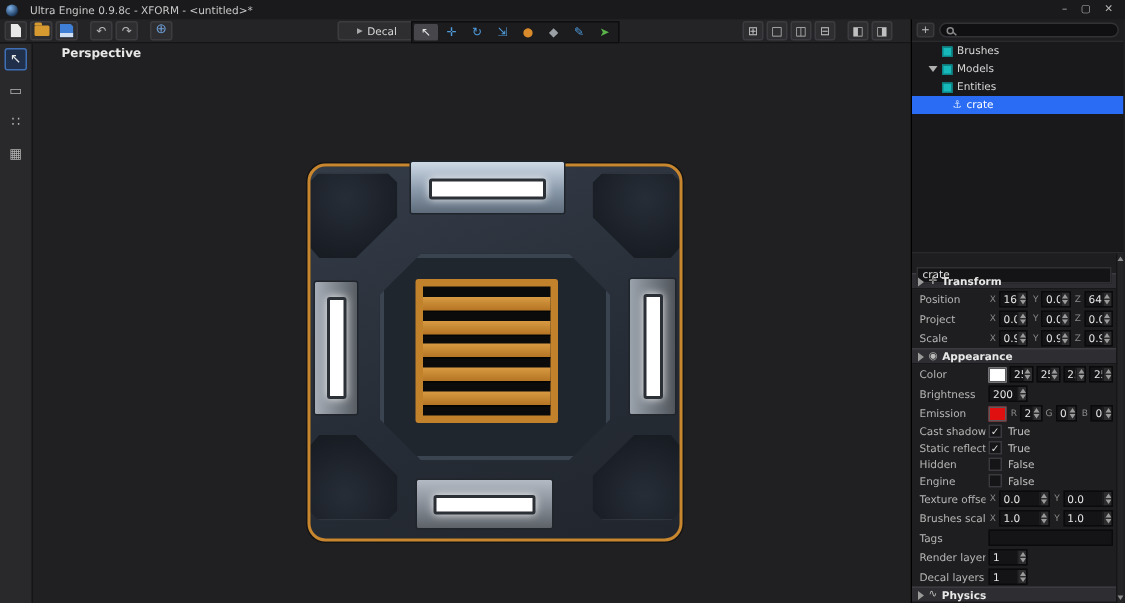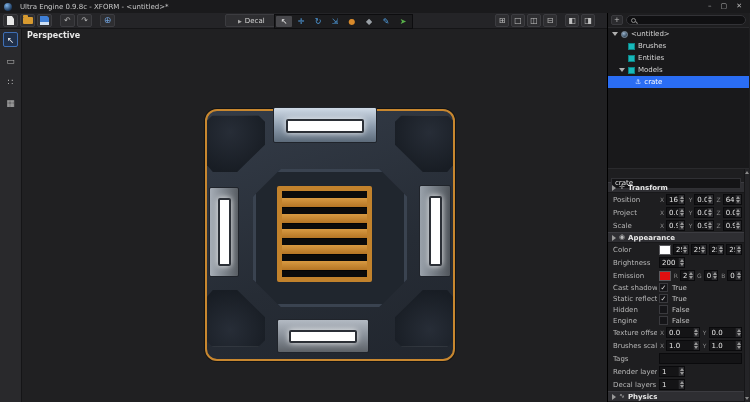--- a/index.html
+++ b/index.html
@@ -57,21 +57,21 @@
     font-size:8px; color:#c0c0c0; }
 
   
   .vp-row { flex:1; display:flex; min-height:0; }
   .tool-strip { width:22px; background:#29292c; border-right:1px solid #151517;
     display:flex; flex-direction:column; align-items:center; padding-top:3px; gap:6px; }
   .strip-btn { width:15px; height:15px; display:flex; align-items:center; justify-content:center;
     font-size:9px; color:#b4b4b4; border:1px solid transparent; border-radius:2px; }
   .strip-btn.active { border-color:#3f6fb5; background:#20304a; color:#e8e8e8; }
   .viewport { flex:1; position:relative; background:#202022; overflow:hidden; }
-  .vp-label { position:absolute; top:2px; left:5px; font-size:8px; font-weight:bold; color:#e8e8e8; }
+  .vp-label { position:absolute; top:2px; left:19px; font-size:8px; font-weight:bold; color:#e8e8e8; }
 
   
   .crate { position:absolute; left:175px; top:66px; width:266px; height:276px; }
   .crate-body { position:absolute; left:8px; top:14px; right:8px; bottom:10px;
     background:linear-gradient(160deg,#343c48,#262c35 60%,#21262e);
     border:2px solid #c8872f; border-radius:12px; box-shadow:0 0 0 1px #141414; }
   .octagon { position:absolute; left:56px; top:74px; width:154px; height:138px;
     background:#20262e; box-shadow:inset 0 0 0 3px #3a4350;
     clip-path:polygon(18% 0,82% 0,100% 20%,100% 80%,82% 100%,18% 100%,0 80%,0 20%); }
   .pad { position:absolute; width:58px; height:57px;
@@ -322,38 +322,33 @@
 
       <div class="search-row">
         <div class="mini-btn">+</div>
         <div class="search-box">
           <span class="lens"></span>
           <input class="search-input" value="" style="">
         </div>
       </div>
 
       <div class="tree">
-        <div class="trow d0">
-          <span class="caret"></span>
-          <span class="t-globe"></span>
-          <span>&lt;untitled&gt;</span>
-        </div>
         <div class="trow d1">
           <span class="t-cube"></span>
           <span>Brushes</span>
-        </div>
-        <div class="trow d1">
-          <span class="t-cube"></span>
-          <span>Entities</span>
         </div>
         <div class="trow d1e">
           <span class="caret"></span>
           <span class="t-cube"></span>
           <span>Models</span>
         </div>
+        <div class="trow d1">
+          <span class="t-cube"></span>
+          <span>Entities</span>
+        </div>
         <div class="trow d2 selected">
           <span class="t-model">⚓</span>
           <span>crate</span>
         </div>
       </div>
 
       <div class="props">
         <div class="scrollbar">
           <span class="sb-up"></span>
           <span class="sb-dn"></span>

